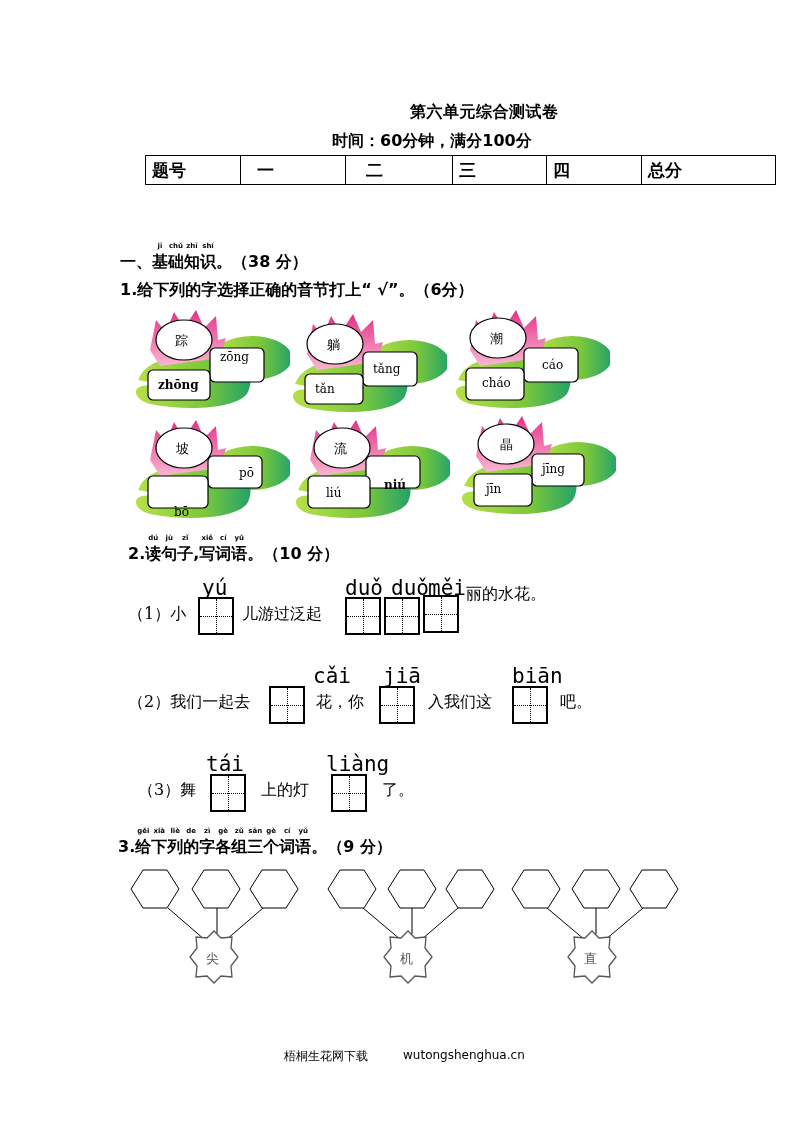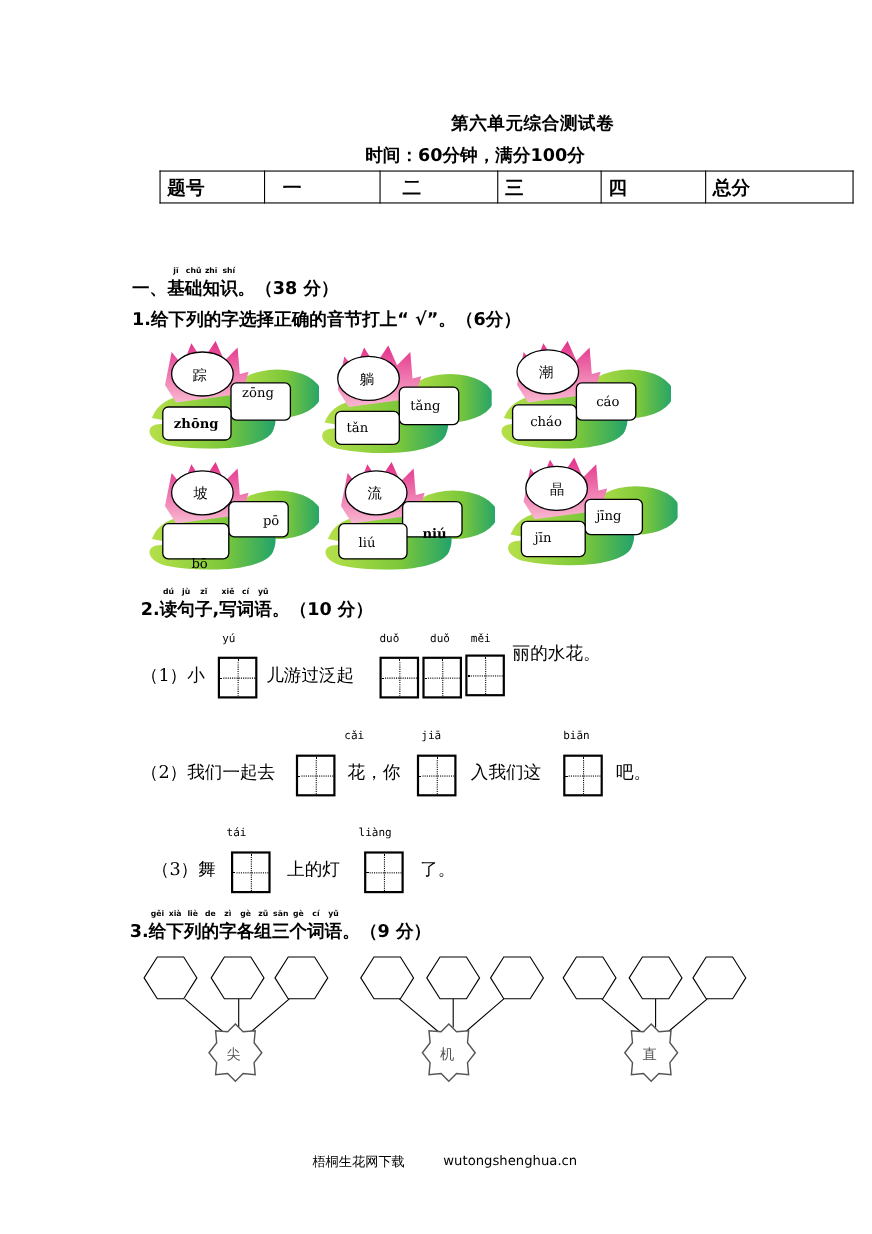--- a/index.html
+++ b/index.html
@@ -19,21 +19,21 @@
   .ruby-wrap { position:relative; display:inline-block; }
   .py { position:absolute; top:-10px; left:0; right:0; text-align:center; font-size:7px; font-weight:bold; white-space:nowrap; }
   .flower { position:absolute; width:160px; height:100px; }
   .flower svg { position:absolute; left:0; top:0; }
   .flower .char { position:absolute; font-size:13px; font-family:"DejaVu Serif", serif; }
   .flower .opt { position:absolute; font-size:12px; font-family:"DejaVu Serif", serif; }
   .box { position:absolute; border:2px solid #000; width:36px; height:38px; box-sizing:border-box; background:#fff; }
   .box::before { content:""; position:absolute; left:50%; top:0; bottom:0; border-left:1px dotted #000; }
   .box::after { content:""; position:absolute; top:50%; left:0; right:0; border-top:1px dotted #000; }
   .sent { position:absolute; font-size:16px; font-family:"DejaVu Serif", serif; white-space:nowrap; }
-  .pin { position:absolute; font-size:10px; font-family:"DejaVu Sans Mono", monospace; white-space:nowrap; }
+  .pin { position:absolute; font-size:21px; font-family:"DejaVu Sans Mono", monospace; white-space:nowrap; }
   .footer { position:absolute; top:1048px; font-size:12px; }
 </style>
 </head>
 <body>
 
 <div class="abs title">第六单元综合测试卷</div>
 <div class="abs subtitle">时间：60分钟，满分100分</div>
 
 <table class="score">
   <tbody>

